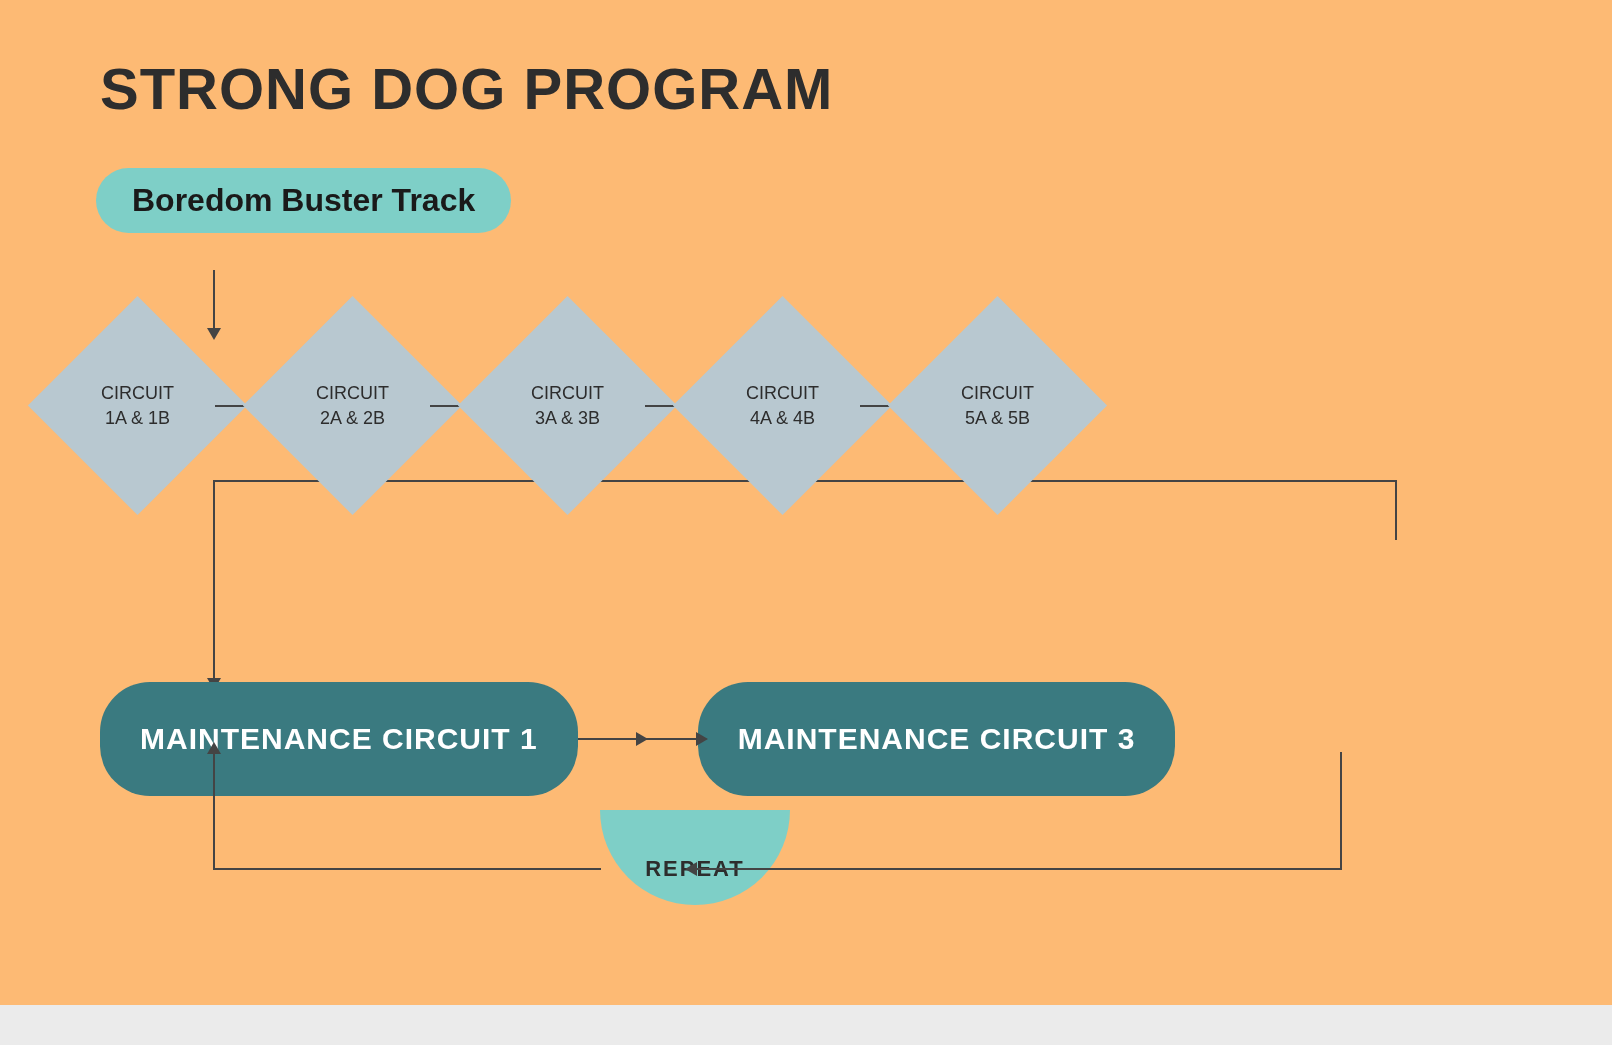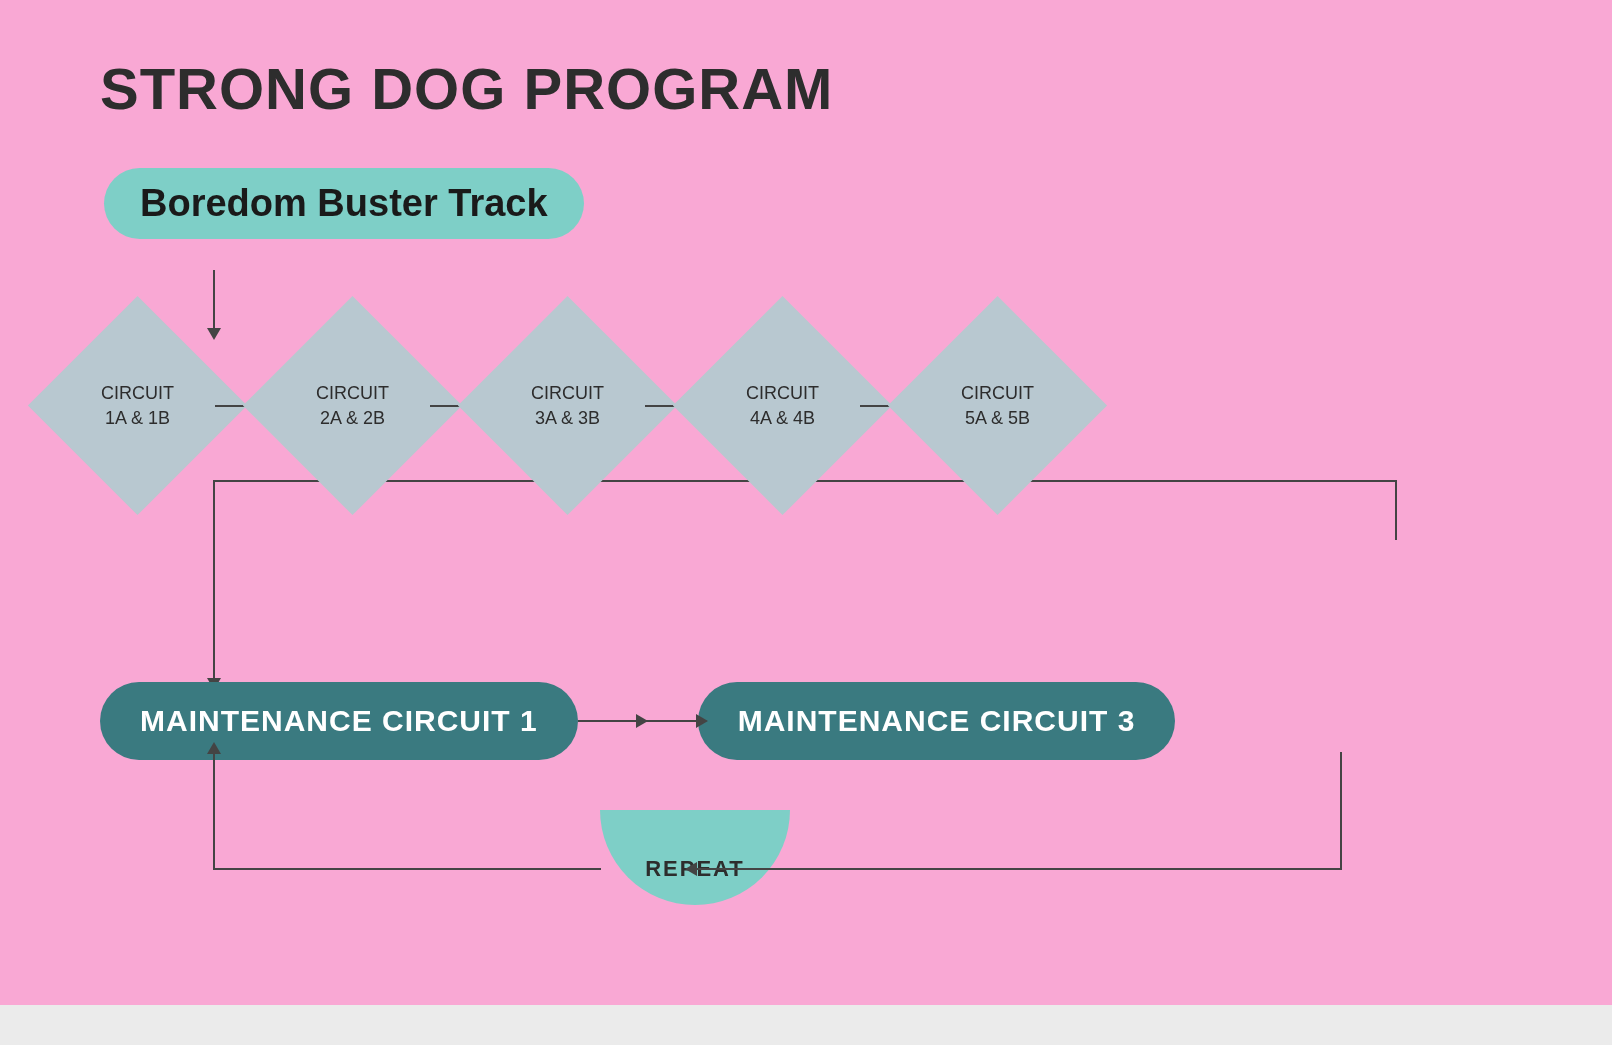--- a/index.html
+++ b/index.html
@@ -8,43 +8,43 @@
       font-family: 'Arial', sans-serif;
       width: 1612px;
       height: 1045px;
       overflow: hidden;
       position: relative;
     }
 
     .page {
       width: 1612px;
       height: 1005px;
-      background: #f9a8d4;
+      background: #fdba74;
       position: relative;
     }
 
     .main-title {
       position: absolute;
       top: 55px;
       left: 100px;
       font-size: 58px;
       font-weight: 900;
       color: #2d2d2d;
       letter-spacing: 1px;
     }
 
     
     .boredom-pill {
       position: absolute;
       top: 168px;
-      left: 104px;
+      left: 96px;
       background: #7ecfc7;
       border-radius: 40px;
       padding: 14px 36px;
-      font-size: 38px;
+      font-size: 32px;
       font-weight: 800;
       color: #1a1a1a;
       white-space: nowrap;
     }
 
     
     .arrow-pill-down {
       position: absolute;
       top: 270px;
       left: 213px;
@@ -164,21 +164,21 @@
       top: 682px;
       left: 100px;
       display: flex;
       align-items: center;
       gap: 0;
     }
 
     .maintenance-box {
       background: #3a7a80;
       border-radius: 50px;
-      padding: 22px 40px;
+      padding: 40px 40px;
       font-size: 30px;
       font-weight: 700;
       color: #ffffff;
       letter-spacing: 1px;
       white-space: nowrap;
       text-transform: uppercase;
     }
 
     .maintenance-arrow {
       width: 60px;

